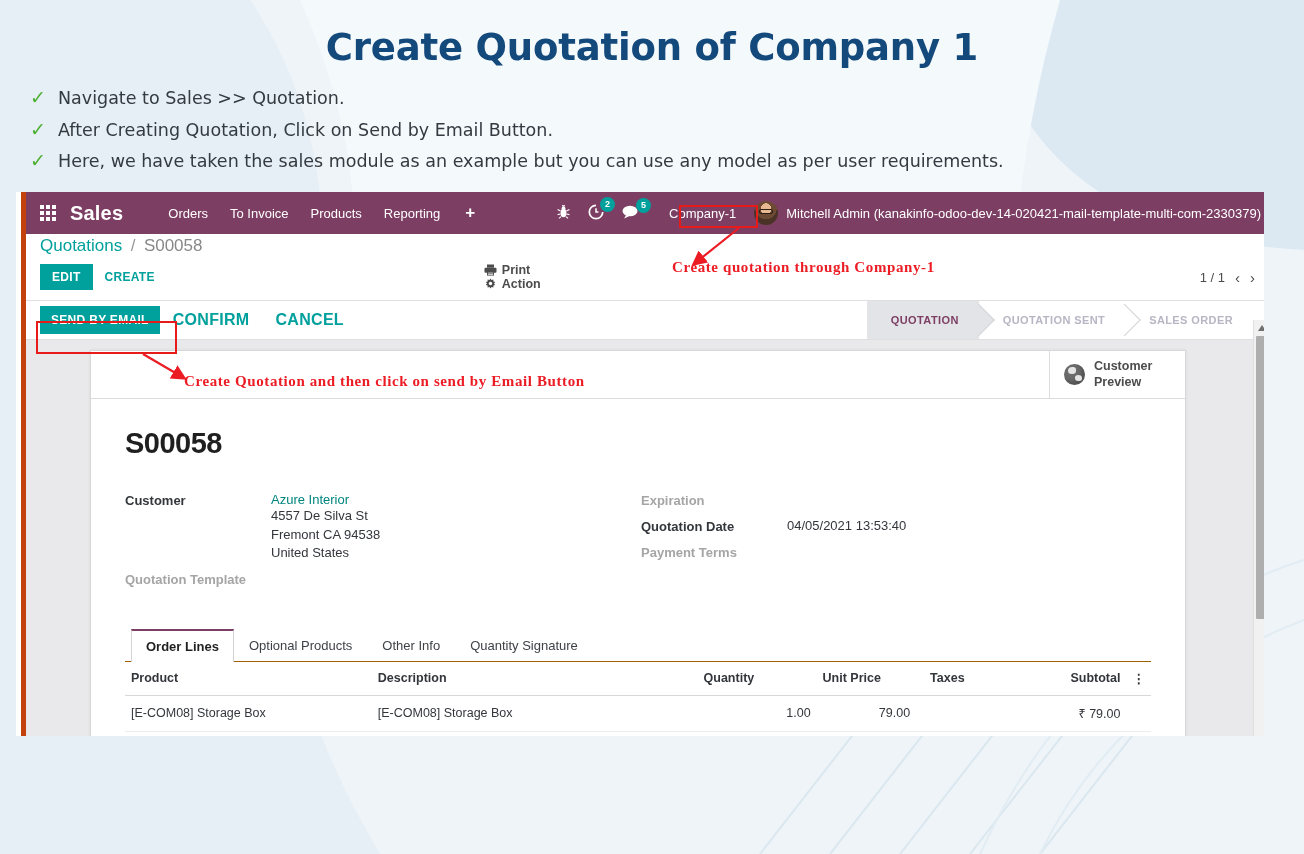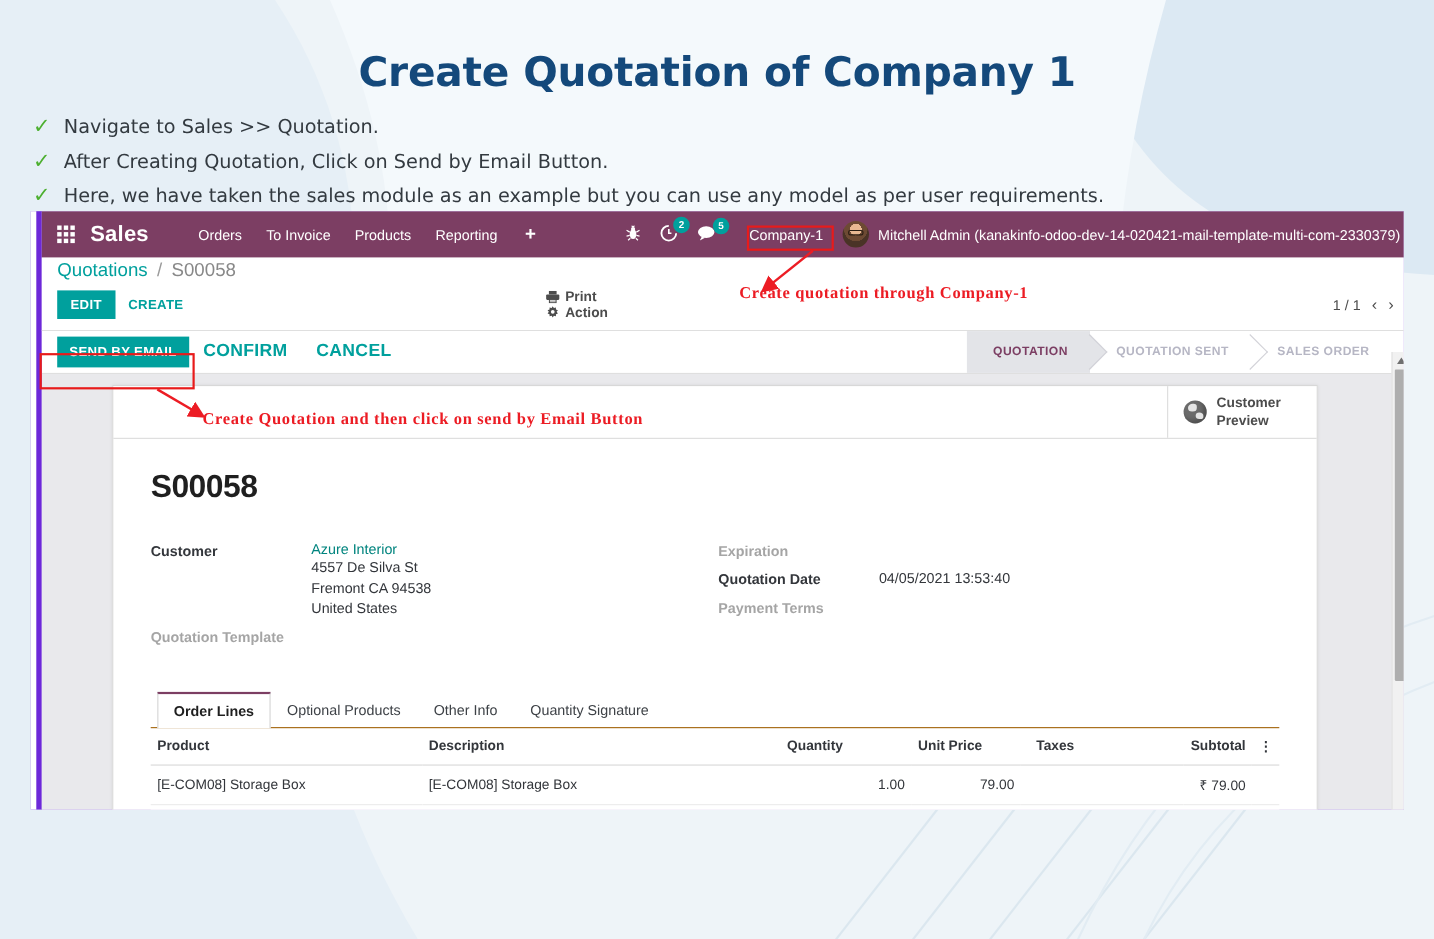--- a/index.html
+++ b/index.html
@@ -9,21 +9,21 @@
     background: #eef4f8;
     position: relative;
     overflow: hidden;
   }
 
   
   .bg-wrap { position: absolute; inset: 0; overflow: hidden; z-index: 0; }
   .bg-wrap svg { position: absolute; inset: 0; }
 
   
-  .slide-head { position: relative; z-index: 2; padding: 44px 0 0 0; }
+  .slide-head { position: relative; z-index: 2; padding: 26px 0 0 0; }
   .slide-title {
     text-align: center;
     font-size: 37px;
     font-weight: bold;
     color: #14497b;
     letter-spacing: -0.2px;
     font-family: "DejaVu Sans", sans-serif;
   }
   .bullets { margin-top: 18px; padding-left: 30px; }
   .bullet {
@@ -33,23 +33,23 @@
     font-family: "DejaVu Sans", sans-serif;
   }
   .tick {
     color: #4caf2f; font-size: 19px; font-weight: bold;
     margin-right: 10px; line-height: 1.1; width: 18px; flex: none;
   }
 
   
   .app {
     position: absolute;
-    left: 28px; top: 192px;
+    left: 16px; top: 192px;
     width: 1248px; height: 544px;
-    background: #6d28d9;
+    background: #c2410c;
     z-index: 3;
     overflow: hidden;
     border-left: 5px solid #ffffff;
   }
   .app-inner { position: absolute; left: 5px; top: 0; width: 1243px; height: 662px; background:#fff; }
 
   
   .navbar {
     height: 42px; background: #71639e00;
     background-color: #7c3e63;

